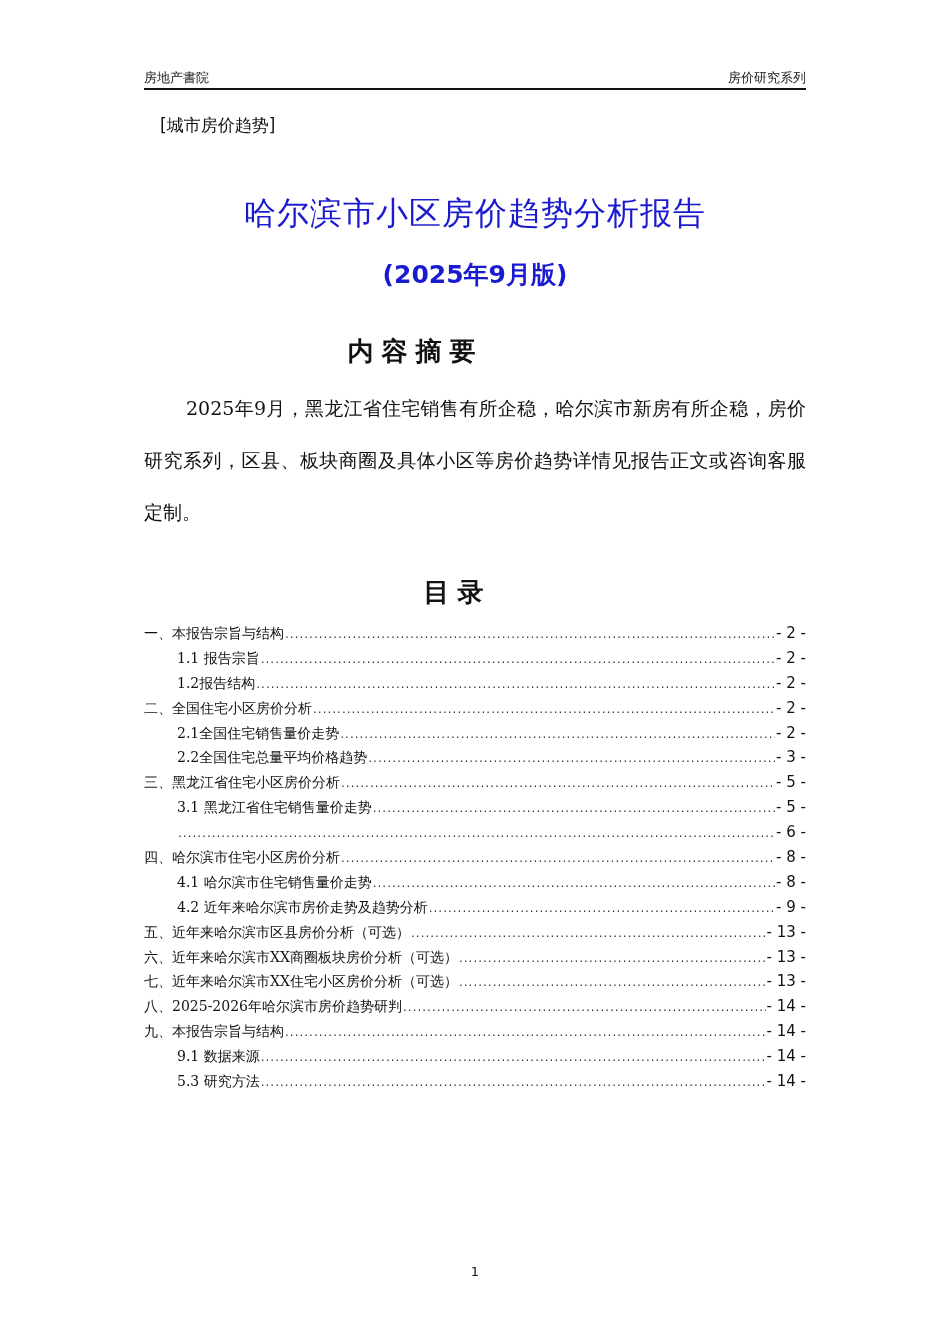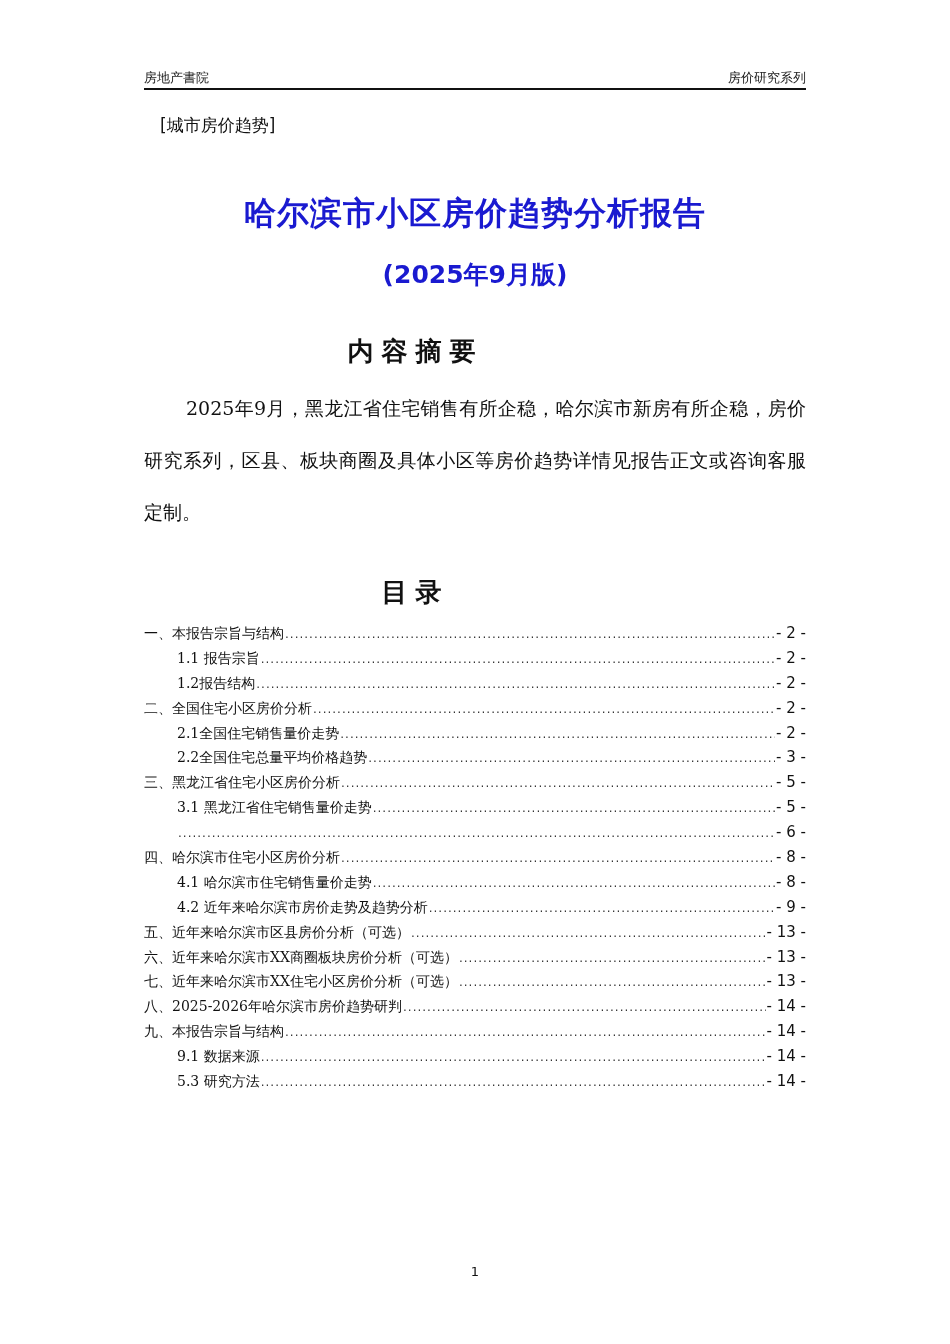--- a/index.html
+++ b/index.html
@@ -41,21 +41,21 @@
     }
 
     .main-title {
       position: absolute;
       left: 0;
       top: 192px;
       width: 950px;
       text-align: center;
       font-family: "DejaVu Sans", "Liberation Sans", sans-serif;
       font-size: 32px;
-      font-weight: bold;
+      font-weight: normal;
       color: #1a1ad0;
       letter-spacing: 1px;
     }
     .edition {
       position: absolute;
       left: 0;
       top: 258px;
       width: 950px;
       text-align: center;
       font-family: "DejaVu Sans", "Liberation Sans", sans-serif;
@@ -69,21 +69,21 @@
       left: 0;
       width: 831px;
       text-align: center;
       font-family: "DejaVu Sans", "Liberation Sans", sans-serif;
       font-weight: bold;
       font-size: 26px;
       color: #111111;
       letter-spacing: 8px;
     }
     .abstract-heading { top: 334px; }
-    .toc-heading { top: 575px; }
+    .toc-heading { top: 575px; padding-left: 42px; }
 
     .abstract-body {
       position: absolute;
       left: 144px;
       top: 382px;
       width: 662px;
       font-size: 19px;
       line-height: 52px;
       text-indent: 42px;
       text-align: justify;

